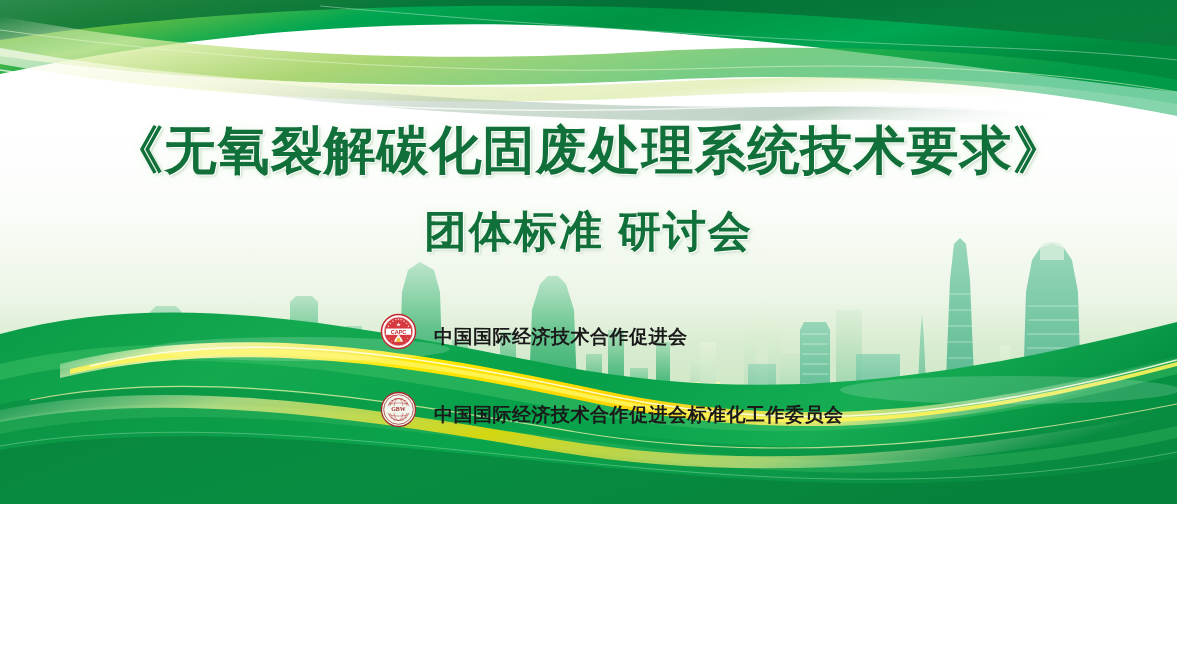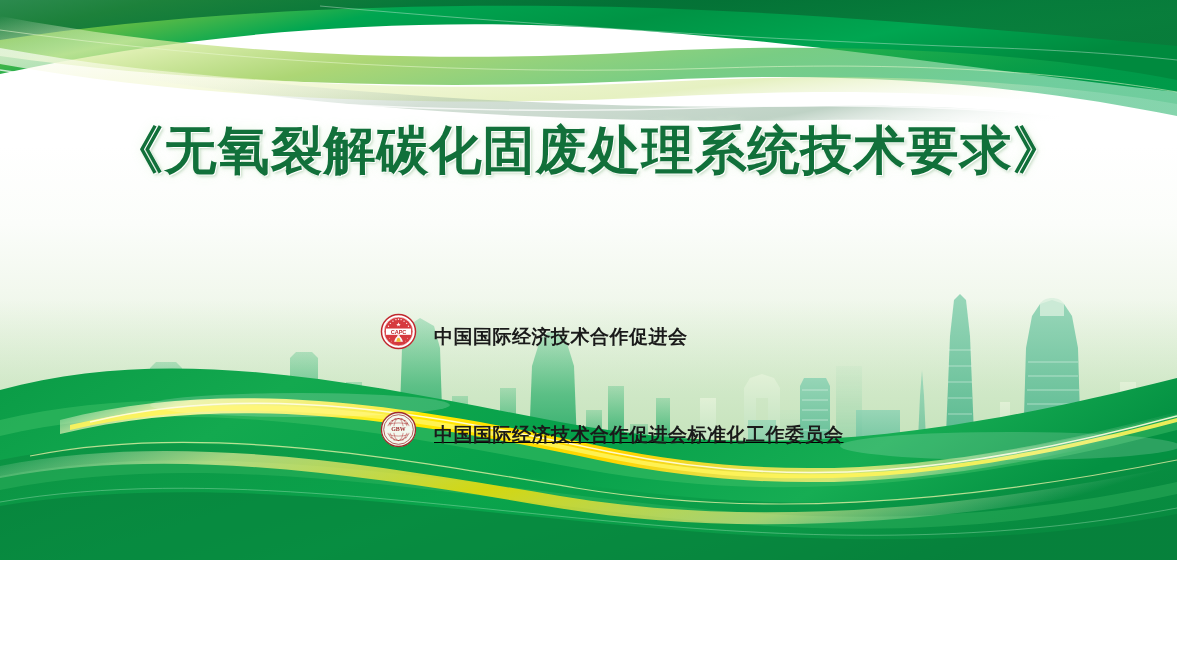--- a/index.html
+++ b/index.html
@@ -4,21 +4,21 @@
 <style>
   * { margin:0; padding:0; box-sizing:border-box; }
   html,body { width:1177px; height:664px; overflow:hidden; }
   body {
     font-family:"Liberation Sans","DejaVu Sans",sans-serif;
     background:#ffffff;
   }
 
   #slide {
     position:relative;
-    width:1177px; height:560px;
+    width:1177px; height:504px;
     overflow:hidden;
     background:
       linear-gradient(to bottom,
         #ffffff 0%,
         #ffffff 26%,
         #fbfdfa 40%,
         #f2f8ee 52%,
         #e9f4e3 62%,
         #e0f0da 70%);
   }
@@ -83,21 +83,21 @@
   .org-list {
     position:absolute;
     left:380px; top:310px;
     width:700px;
   }
   .org-row {
     display:flex;
     align-items:flex-end;
     height:40px;
   }
-  .org-row + .org-row { margin-top:58px;text-decoration:underline; }
+  .org-row + .org-row { margin-top:38px; }
 
   .seal { width:37px; height:37px; flex:0 0 37px; display:block; }
 
   .org-label {
     margin-left:17px;
     font-size:19px;
     font-weight:bold;
     color:#1a1a1a;
     letter-spacing:.5px;
     white-space:nowrap;
@@ -366,20 +366,21 @@
 
       <ellipse cx="300" cy="135" rx="150" ry="12" fill="#ffffff" opacity=".18"></ellipse>
       <ellipse cx="1010" cy="176" rx="170" ry="14" fill="#ffffff" opacity=".16"></ellipse>
     </g>
   </svg>
 
   <div class="content">
 
     <div class="main-title">《无氧裂解碳化固废处理系统技术要求》</div>
 
+    <div class="sub-title">团体标准 研讨会</div>
 
     <div class="org-list">
 
       <div class="org-row">
         <svg class="seal" viewBox="0 0 100 100">
           <circle cx="50" cy="50" r="47" fill="#ffffff"></circle>
           <circle cx="50" cy="50" r="46" fill="none" stroke="#c0272d" stroke-width="4"></circle>
           <circle cx="50" cy="50" r="39" fill="#d63a3f"></circle>
           <circle cx="50" cy="50" r="39" fill="none" stroke="#ffffff" stroke-width="1.5"></circle>
 

